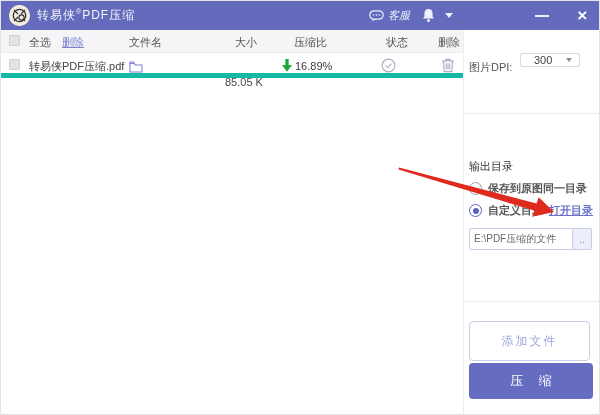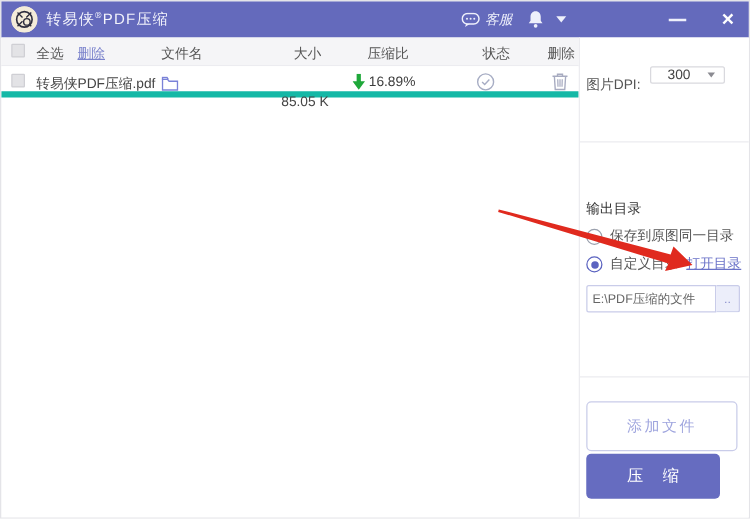--- a/index.html
+++ b/index.html
@@ -34,29 +34,29 @@
   .ratio-green { color:#3c3c3c; }
 
   
   #panel { position:absolute; left:462px; top:29px; width:138px; height:386px; background:#fff; border-left:1px solid #ececf0; }
   .divider { position:absolute; left:0; width:138px; height:1px; background:#ececf0; }
   .dpi-label { position:absolute; left:5px; top:30px; font-size:11px; color:#555; }
   .dpi-select { position:absolute; left:56px; top:23px; width:60px; height:14px; background:#fff; border:1px solid #d9d9de; border-radius:2px; display:flex; align-items:center; cursor:pointer; }
   .dpi-select .val { font-size:11px; color:#444; margin-left:13px; flex:1; }
   .dpi-caret { width:0; height:0; border-left:3px solid transparent; border-right:3px solid transparent; border-top:4px solid #8b8b92; margin-right:7px; }
   .out-label { position:absolute; left:5px; top:129px; font-size:11px; color:#333; }
-  .radio-row { position:absolute; left:5px; display:flex; align-items:flex-end; gap:6px; font-size:11px; color:#555; white-space:nowrap; }
+  .radio-row { position:absolute; left:5px; display:flex; align-items:center; gap:6px; font-size:11px; color:#555; white-space:nowrap;font-weight:bold; }
   .radio { width:13px; height:13px; border-radius:50%; border:1px solid #9aa0ad; background:#fff; flex:0 0 auto; display:flex; align-items:center; justify-content:center; }
   .radio.on { border:1px solid #5b63c0; }
   .radio.on i { width:6px; height:6px; border-radius:50%; background:#5b63c0; display:block; }
   .open-link { color:#6a72c8; text-decoration:underline; cursor:pointer; }
   .path-input { position:absolute; left:5px; top:198px; width:104px; height:22px; border:1px solid #c9cce9; border-radius:2px 0 0 2px; font-size:10px; color:#666; padding:0 4px; font-family:"Liberation Sans","DejaVu Sans",sans-serif; background:#fff; }
   .browse-btn { position:absolute; left:109px; top:198px; width:19px; height:22px; background:#eceefa; border:1px solid #c9cce9; border-left:none; border-radius:0 2px 2px 0; font-size:10px; color:#8a8fcc; display:flex; align-items:center; justify-content:center; cursor:pointer; }
   .add-btn { position:absolute; left:5px; top:291px; width:121px; height:40px; background:#fff; border:1px solid #c9cce9; border-radius:4px; color:#9fa5de; font-size:12px; letter-spacing:2px; display:flex; align-items:center; justify-content:center; cursor:pointer; }
-  .compress-btn { position:absolute; left:5px; top:333px; width:107px; height:36px; background:#666cc0; border:none; border-radius:4px; color:#fff; font-size:13px; letter-spacing:6px; padding-left:6px; display:flex; align-items:center; justify-content:center; cursor:pointer; }
+  .compress-btn { position:absolute; left:5px; top:333px; width:124px; height:36px; background:#666cc0; border:none; border-radius:4px; color:#fff; font-size:13px; letter-spacing:6px; padding-left:6px; display:flex; align-items:center; justify-content:center; cursor:pointer; }
 
   
   #arrow-overlay { position:absolute; left:0; top:0; width:600px; height:415px; pointer-events:none; }
 </style>
 </head>
 <body>
 
 <div id="window">
 
   <div id="titlebar">

